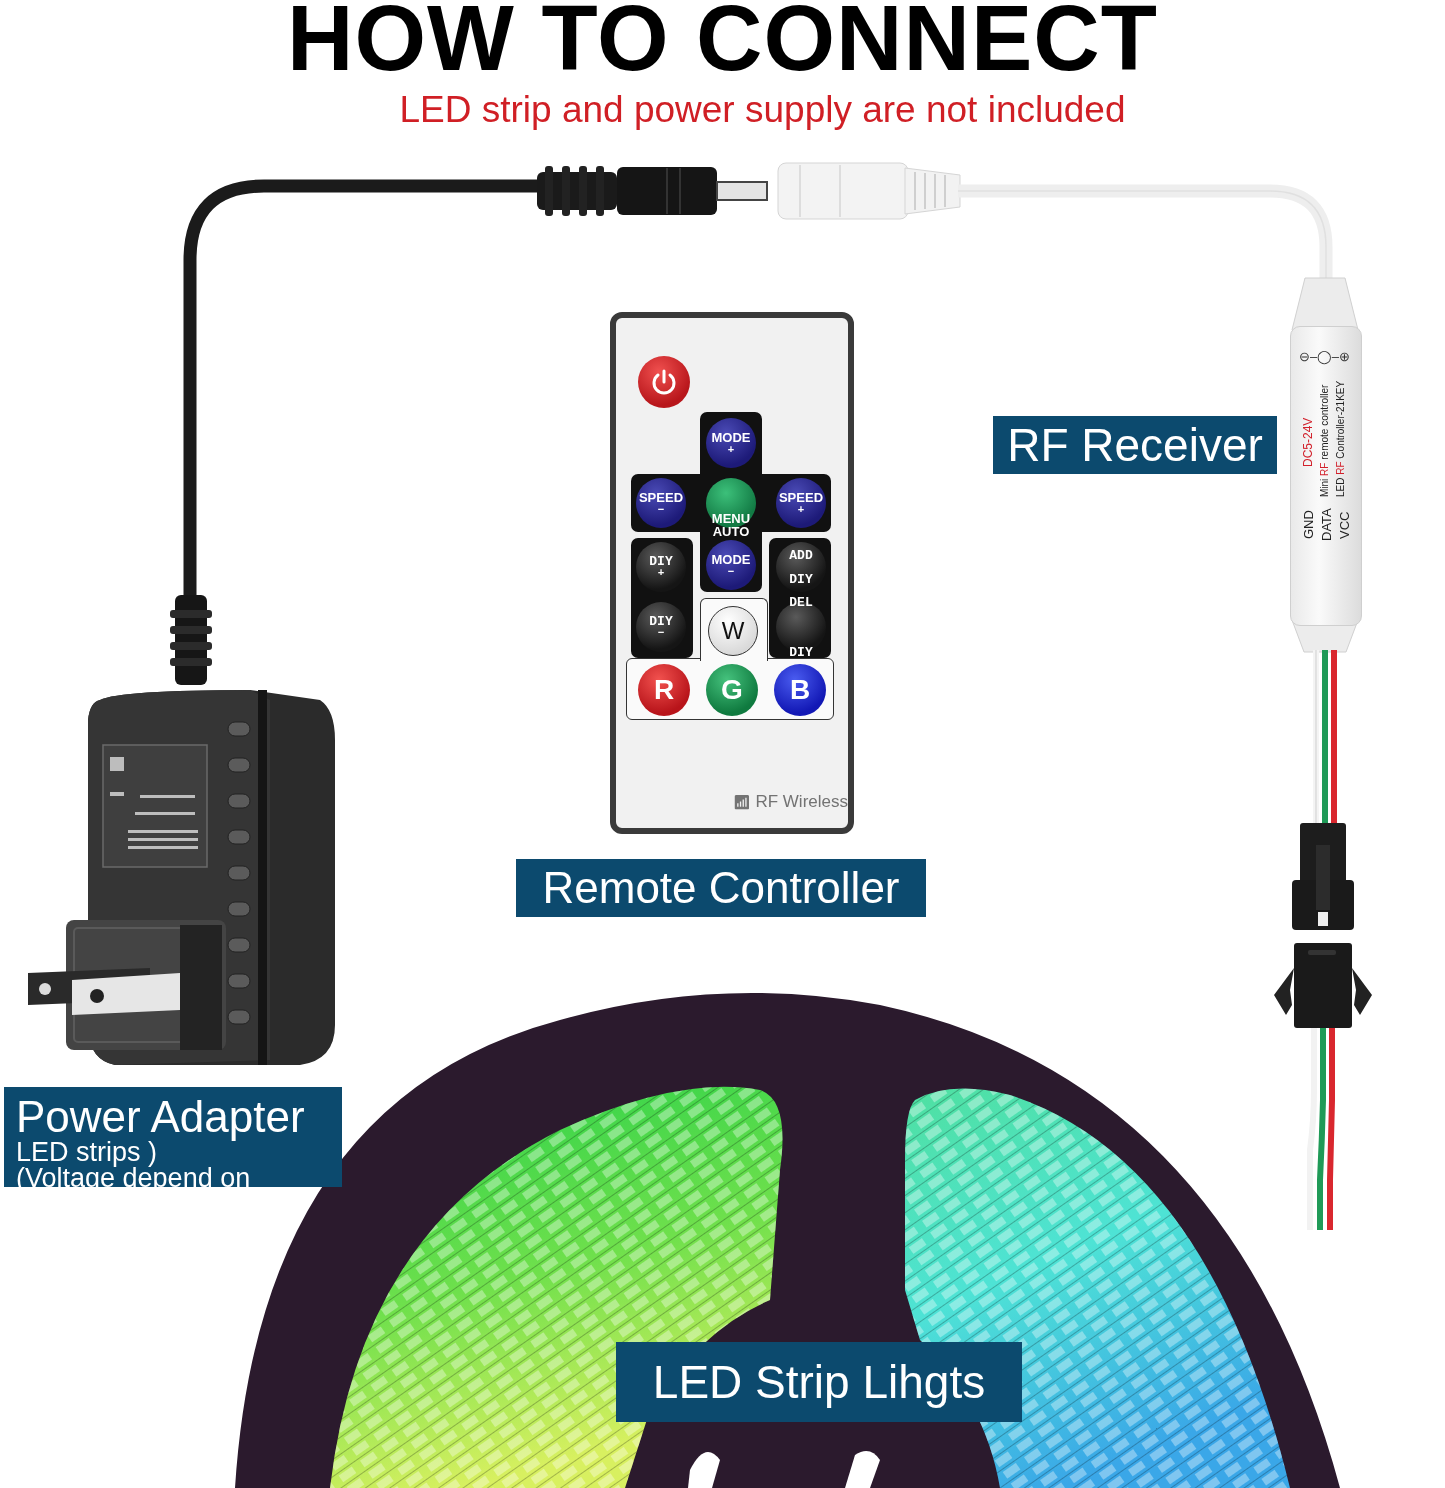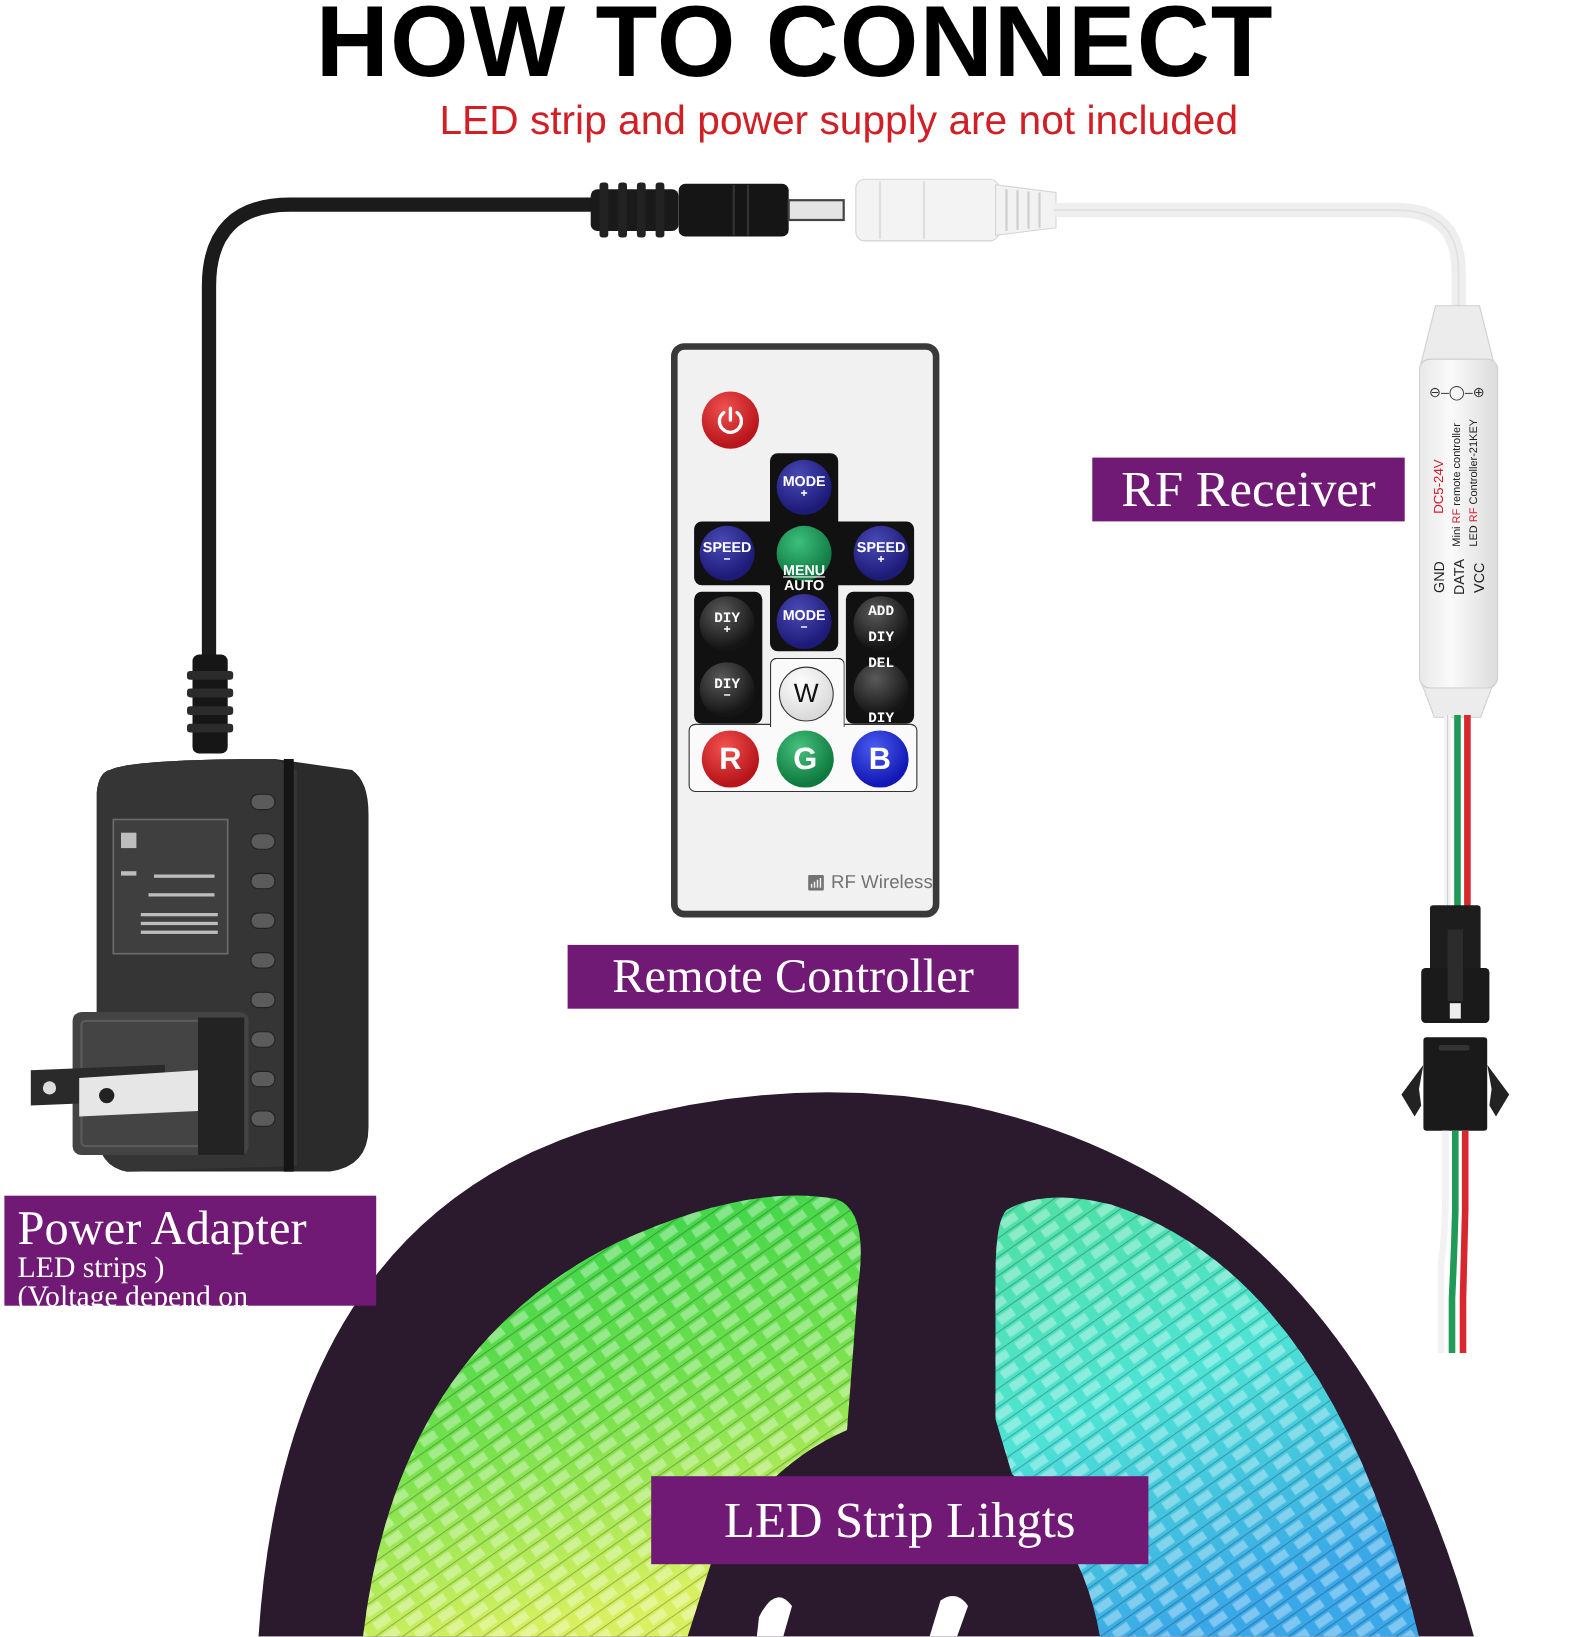--- a/index.html
+++ b/index.html
@@ -1,26 +1,26 @@
 <!DOCTYPE html>
 <html><head>
 <meta charset="utf-8">
 <style>
   html,body{margin:0;padding:0;background:#fff;}
   body{width:1445px;height:1488px;position:relative;overflow:hidden;font-family:"Liberation Sans",sans-serif;}
   .abs{position:absolute;}
   .title{left:0;width:1445px;top:-8px;text-align:center;font-weight:bold;font-size:92px;letter-spacing:1px;color:#000;line-height:1;}
   .subtitle{left:0;width:1445px;top:88px;text-align:center;font-size:37px;color:#d01f25;line-height:1.2;margin-left:40px;}
-  .label{background:#701a75;color:#fff;line-height:1;font-family:Liberation Serif, serif;}
+  .label{background:#0c4a6e;color:#fff;line-height:1;}
   .lbl-rf{left:993px;top:416px;width:284px;height:58px;font-size:46px;display:flex;align-items:center;justify-content:center;}
   .lbl-remote{left:516px;top:859px;width:410px;height:58px;font-size:44px;display:flex;align-items:center;justify-content:center;}
   .lbl-power{left:4px;top:1087px;width:338px;height:100px;padding:8px 0 0 12px;box-sizing:border-box;}
   .lbl-power .big{font-size:44px;display:block;}
   .lbl-power .small{font-size:27px;display:block;line-height:0.98;}
-  .lbl-led{left:592px;top:1342px;width:452px;height:80px;font-size:46px;display:flex;align-items:center;justify-content:center;}
+  .lbl-led{left:616px;top:1342px;width:406px;height:80px;font-size:46px;display:flex;align-items:center;justify-content:center;}
   svg{position:absolute;left:0;top:0;}
   
   .remote{left:610px;top:312px;width:244px;height:522px;border:6px solid #3a3a3a;border-radius:12px;background:#f1f1f1;box-sizing:border-box;}
   .rbtn{position:absolute;border-radius:50%;display:flex;align-items:center;justify-content:center;flex-direction:column;color:#fff;font-weight:bold;text-align:center;line-height:1;}
   .btn-blue{background:radial-gradient(circle at 40% 30%,#4a4ab5,#1d1a78 70%);font-size:13px;}
   .btn-green{background:radial-gradient(circle at 40% 30%,#3cc07a,#127a44 70%);font-size:13px;}
   .btn-black{background:radial-gradient(circle at 40% 30%,#5a5a5a,#151515 70%);font-size:13px;font-family:Liberation Mono, monospace;}
   .blockbg{position:absolute;background:#111;border-radius:7px;}
   .rgb{font-size:28px;}
   .rf-wireless{position:absolute;left:0;width:232px;bottom:16px;text-align:right;font-size:17px;color:#737373;}
@@ -188,21 +188,21 @@
 
   <div class="rbtn btn-blue" style="left:90px;top:100px;width:50px;height:50px;">
     <span>MODE</span>
     <span style="font-size:11px;">+</span>
   </div>
   <div class="rbtn btn-blue" style="left:20px;top:160px;width:50px;height:50px;">
     <span>SPEED</span>
     <span style="font-size:11px;">−</span>
   </div>
   <div class="rbtn btn-green" style="left:90px;top:160px;width:50px;height:50px;">
-    <span style="text-decoration:underline;margin-top:44px;">MENU</span>
+    <span style="margin-top:44px;">MENU</span>
     <span>AUTO</span>
   </div>
   <div class="rbtn btn-blue" style="left:160px;top:160px;width:50px;height:50px;">
     <span>SPEED</span>
     <span style="font-size:11px;">+</span>
   </div>
   <div class="rbtn btn-black" style="left:20px;top:224px;width:50px;height:50px;">
     <span>DIY</span>
     <span style="font-size:11px;">+</span>
   </div>

